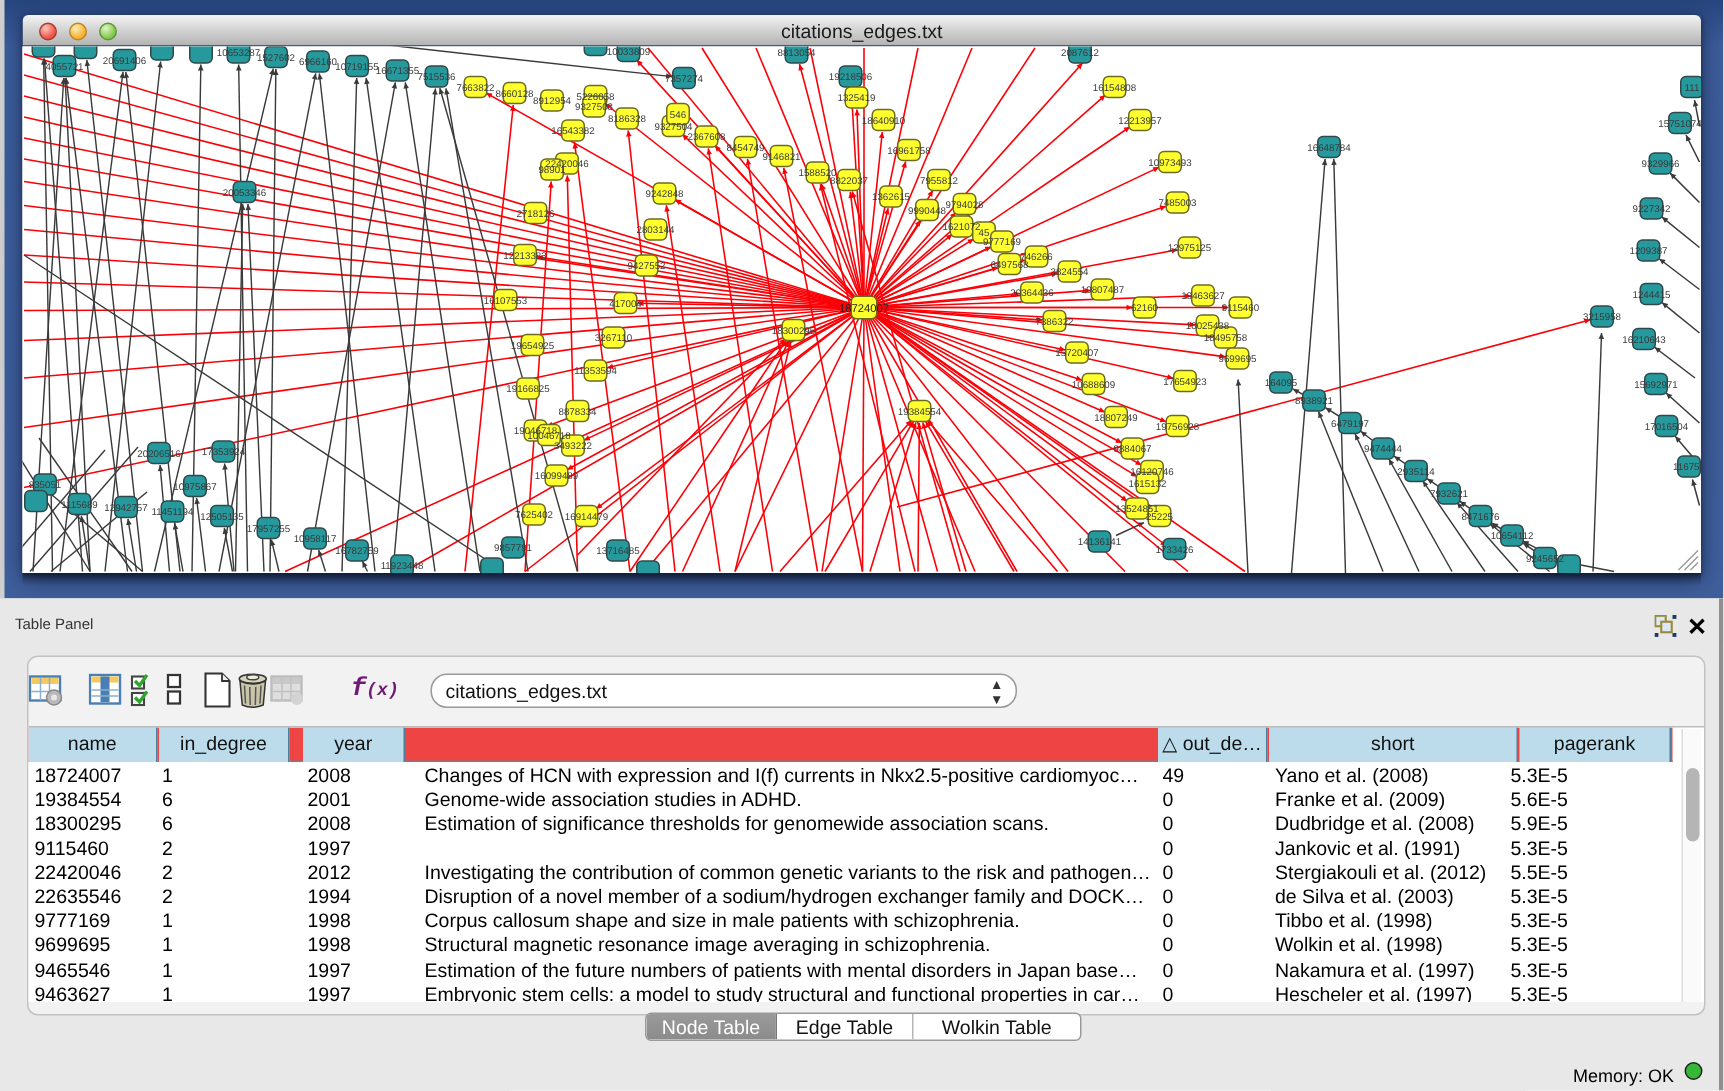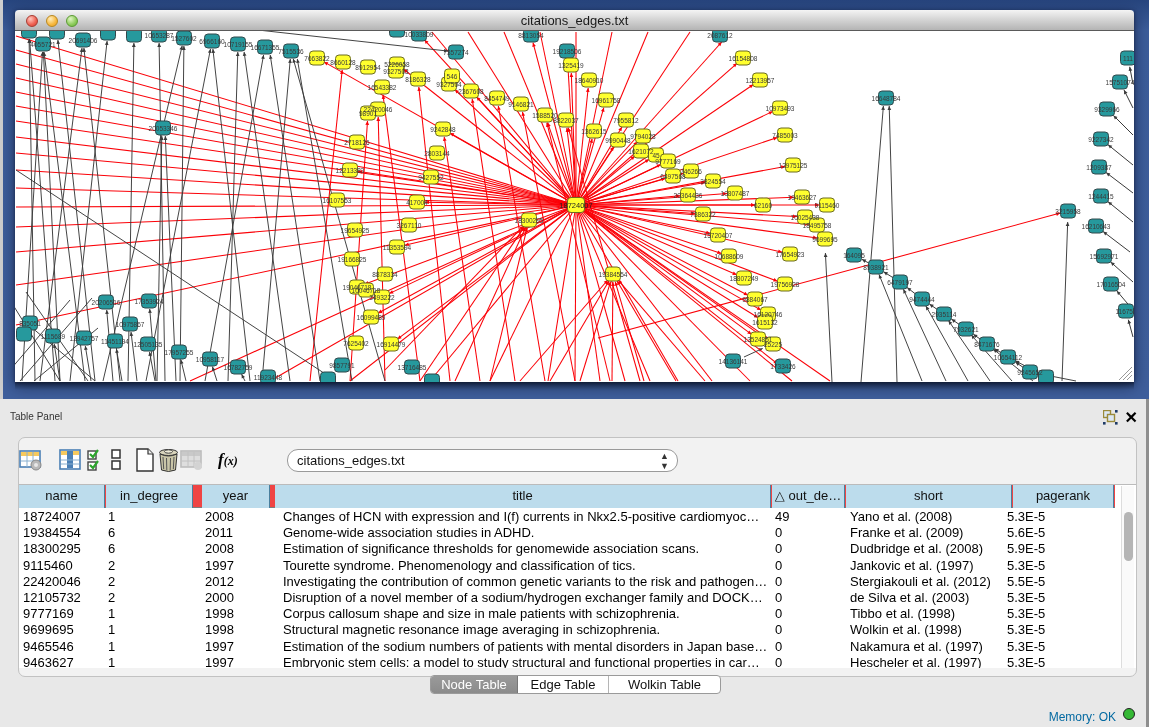--- a/index.html
+++ b/index.html
@@ -43,21 +43,21 @@
 .c6 { left:988px; width:95px; }
 #vscroll { position:absolute; right:2px; top:1px; width:13px; height:182px; background:#fafafa;
   border-left:1px solid #ddd; }
 #vthumb { position:absolute; left:2px; top:26px; width:9px; height:49px; background:#b5b5b5; border-radius:5px; }
 #tabs { position:absolute; left:430px; top:276px; height:19px; display:flex;
   border:1px solid #9a9a9a; border-radius:4px; overflow:hidden; background:#fff; }
 #tabs div { font-size:13px; line-height:18px; color:#111; border-right:1px solid #b5b5b5; text-align:center; }
 #tabs div.sel { background:linear-gradient(#9a9a9a,#8b8b8b); color:#fff; border-right:1px solid #777; }
 #tabs div:last-child { border-right:none; }
 #status { position:absolute; left:0; top:694px; width:1149px; height:33px; }
-#status .m { position:absolute; right:33px; top:16px; font-size:12px; color:#0369a1; }
+#status .m { position:absolute; right:33px; top:16px; font-size:12px; color:#000000; }
 #status .dot { position:absolute; right:14px; top:14px; width:12px; height:12px; border-radius:50%;
   background:#35b835; border:1.5px solid #222; }
 #rightedge { position:absolute; right:0px; top:399px; width:3px; height:328px; background:#8e8e8e; }
 .icon { position:absolute; top:10px; }
 #fdock { position:absolute; right:31px; top:11px; }
 #fclose { position:absolute; right:11px; top:9px; font-size:16px; color:#000; font-weight:900; }
 </style></head>
 <body>
 <div id="screen">
   <div id="desktop">
@@ -724,83 +724,81 @@
           <path d="M6 9 L6.7 21 M9.5 10 L9.8 22 M13.5 10 L13.2 22 M17 9 L16.3 21" stroke="#555" fill="none"></path>
         </svg>
         <svg class="icon" style="left:161px" width="24" height="24" viewBox="0 0 24 24" opacity="0.55">
           <rect x="1" y="3" width="20" height="16" fill="#cfcfcf" stroke="#909090" stroke-width="1.6"></rect>
           <rect x="2" y="4" width="18" height="4" fill="#a8a8a8"></rect>
           <line x1="8" y1="4" x2="8" y2="19" stroke="#9a9a9a"></line>
             <line x1="14" y1="4" x2="14" y2="19" stroke="#9a9a9a"></line>
           <line x1="2" y1="13" x2="20" y2="13" stroke="#9a9a9a"></line>
           <circle cx="18" cy="18" r="4" fill="#bbb"></circle>
         </svg>
-        <div class="icon" style="left:199px;top:12px;font-family:Liberation Serif, serif;font-style:italic;font-weight:bold;font-size:17px;color:#000000;">f<span style="font-size:12px">(x)</span></div>
+        <div class="icon" style="left:215px;top:12px;font-family:Liberation Mono, monospace;font-style:italic;font-weight:bold;font-size:17px;color:#701a75;">f<span style="font-size:12px">(x)</span></div>
         <div id="combo">citations_edges.txt<div class="arrows">▲<br>▼</div></div>
       </div>
       <div id="tblwrap">
         <div id="thead">
           <span style="left:0;width:86px;">name</span>
             <span style="left:87px;width:87px;">in_degree</span>
             <span style="left:183px;width:68px;">year</span>
-            <span style="left:256px;width:496px;">title</span>
             <span style="left:753px;width:73px;">△ out_de…</span>
             <span style="left:827px;width:166px;">short</span>
             <span style="left:994px;width:101px;">pagerank</span>
         </div>
         <div style="position:absolute;left:0;top:24px;width:1096px;">
 <div class="trow">
               <span class="c0">18724007</span>
               <span class="c1">1</span>
               <span class="c2">2008</span>
               <span class="c3">Changes of HCN with expression and I(f) currents in Nkx2.5-positive cardiomyoc…</span>
               <span class="c4">49</span>
               <span class="c5">Yano et al. (2008)</span>
               <span class="c6">5.3E-5</span>
             </div>
 <div class="trow">
               <span class="c0">19384554</span>
               <span class="c1">6</span>
-              <span class="c2">2011</span>
+              <span class="c2">2001</span>
               <span class="c3">Genome-wide association studies in ADHD.</span>
               <span class="c4">0</span>
               <span class="c5">Franke et al. (2009)</span>
               <span class="c6">5.6E-5</span>
             </div>
 <div class="trow">
               <span class="c0">18300295</span>
               <span class="c1">6</span>
               <span class="c2">2008</span>
               <span class="c3">Estimation of significance thresholds for genomewide association scans.</span>
               <span class="c4">0</span>
               <span class="c5">Dudbridge et al. (2008)</span>
               <span class="c6">5.9E-5</span>
             </div>
 <div class="trow">
               <span class="c0">9115460</span>
               <span class="c1">2</span>
               <span class="c2">1997</span>
-              <span class="c3">Tourette syndrome. Phenomenology and classification of tics.</span>
               <span class="c4">0</span>
-              <span class="c5">Jankovic et al. (1997)</span>
+              <span class="c5">Jankovic et al. (1991)</span>
               <span class="c6">5.3E-5</span>
             </div>
 <div class="trow">
               <span class="c0">22420046</span>
               <span class="c1">2</span>
               <span class="c2">2012</span>
               <span class="c3">Investigating the contribution of common genetic variants to the risk and pathogen…</span>
               <span class="c4">0</span>
               <span class="c5">Stergiakouli et al. (2012)</span>
               <span class="c6">5.5E-5</span>
             </div>
 <div class="trow">
-              <span class="c0">12105732</span>
+              <span class="c0">22635546</span>
               <span class="c1">2</span>
-              <span class="c2">2000</span>
+              <span class="c2">1994</span>
               <span class="c3">Disruption of a novel member of a sodium/hydrogen exchanger family and DOCK…</span>
               <span class="c4">0</span>
               <span class="c5">de Silva et al. (2003)</span>
               <span class="c6">5.3E-5</span>
             </div>
 <div class="trow">
               <span class="c0">9777169</span>
               <span class="c1">1</span>
               <span class="c2">1998</span>
               <span class="c3">Corpus callosum shape and size in male patients with schizophrenia.</span>
@@ -814,21 +812,21 @@
               <span class="c2">1998</span>
               <span class="c3">Structural magnetic resonance image averaging in schizophrenia.</span>
               <span class="c4">0</span>
               <span class="c5">Wolkin et al. (1998)</span>
               <span class="c6">5.3E-5</span>
             </div>
 <div class="trow">
               <span class="c0">9465546</span>
               <span class="c1">1</span>
               <span class="c2">1997</span>
-              <span class="c3">Estimation of the sodium numbers of patients with mental disorders in Japan base…</span>
+              <span class="c3">Estimation of the future numbers of patients with mental disorders in Japan base…</span>
               <span class="c4">0</span>
               <span class="c5">Nakamura et al. (1997)</span>
               <span class="c6">5.3E-5</span>
             </div>
 <div class="trow">
               <span class="c0">9463627</span>
               <span class="c1">1</span>
               <span class="c2">1997</span>
               <span class="c3">Embryonic stem cells: a model to study structural and functional properties in car…</span>
               <span class="c4">0</span>

